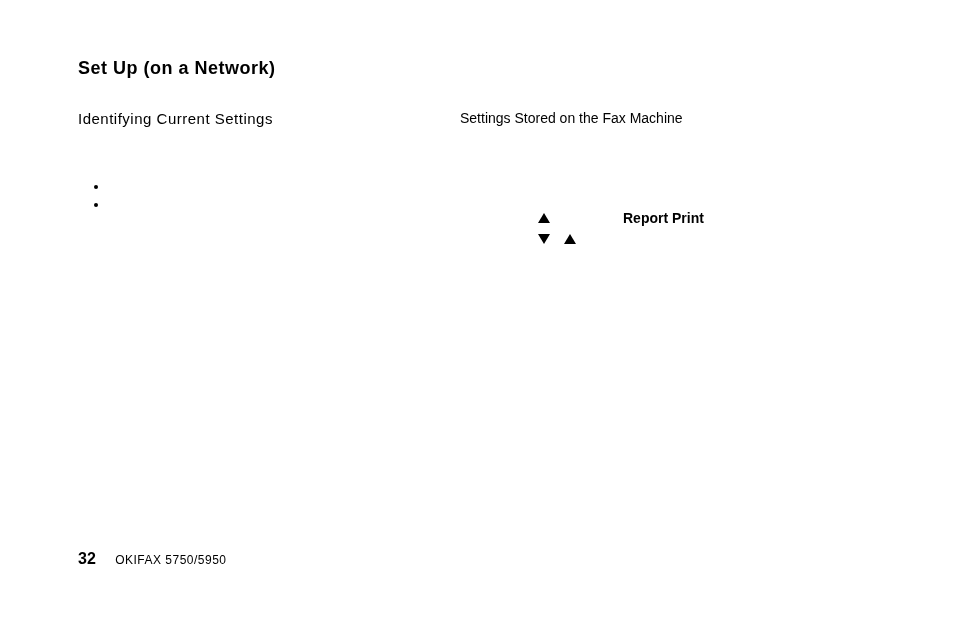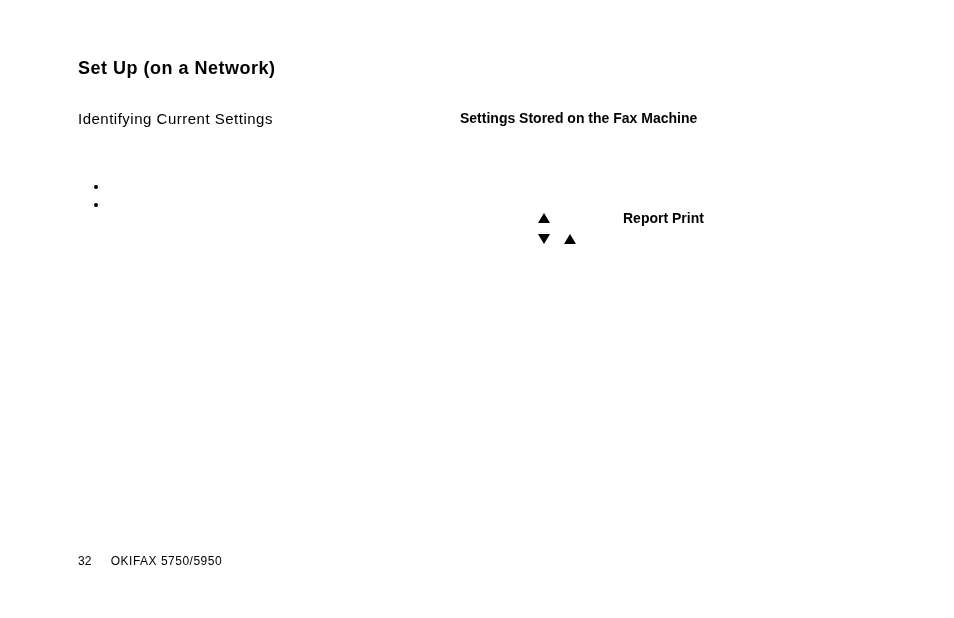--- a/index.html
+++ b/index.html
@@ -49,21 +49,21 @@
       height: 16px;
       margin-bottom: 2px;
     }
     .right-column {
       position: absolute;
       top: 110px;
       left: 460px;
       width: 420px;
     }
     .right-subtitle {
-      font-weight: bold;
+      font-weight: normal;
       font-size: 14px;
     }
     .report-block {
       position: absolute;
       top: 100px;
       left: 78px;
     }
     .triangle-up {
       display: inline-block;
       width: 0;
@@ -96,22 +96,22 @@
       align-items: center;
       gap: 14px;
     }
     .footer {
       position: absolute;
       bottom: 50px;
       left: 78px;
       font-size: 12px;
     }
     .footer .pagenum {
-      font-weight: normal;
-      font-size: 12px;
+      font-weight: bold;
+      font-size: 16px;
     }
     .footer .manual {
       margin-left: 16px;
       letter-spacing: 0.5px;
     }
   </style>
 </head>
 <body>
 
 <div class="page">

